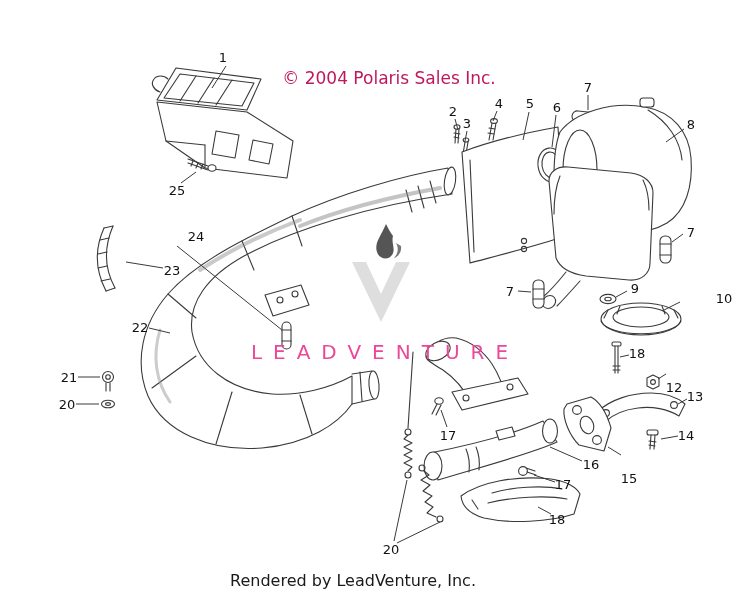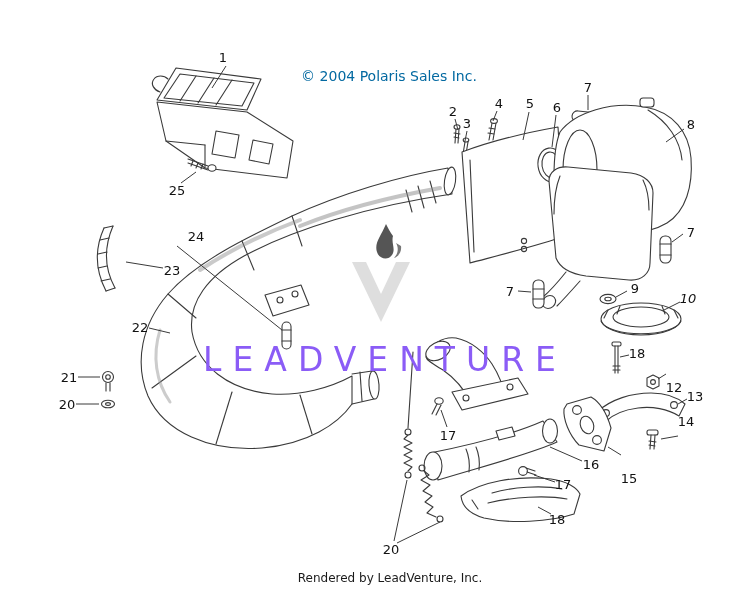--- a/index.html
+++ b/index.html
@@ -1,24 +1,24 @@
 <!DOCTYPE html>
 <html><head>
 <meta charset="utf-8">
 <style>
   html,body{margin:0;padding:0;background:#ffffff;}
   .stage{position:relative;width:750px;height:594px;background:#ffffff;overflow:hidden;
          font-family:"DejaVu Sans",sans-serif;}
   .artwork{position:absolute;left:0;top:0;}
   .watermark{position:absolute;top:340px;left:385px;transform:translateX(-50%);
-             font-size:33px;letter-spacing:11px;color:#8b5cf6;font-weight:400;white-space:nowrap;}
+             font-size:20px;letter-spacing:11px;color:#ec4899;font-weight:400;white-space:nowrap;}
   .copyright{position:absolute;top:68px;left:389px;transform:translateX(-50%);
-             font-size:14px;color:#0369a1;white-space:nowrap;text-align:right;}
-  .footer{position:absolute;top:571px;left:390px;transform:translateX(-50%);
-          font-size:12px;color:#1a1a1a;white-space:nowrap;text-align:right;}
+             font-size:17px;color:#be185d;white-space:nowrap;text-align:right;}
+  .footer{position:absolute;top:571px;left:353px;transform:translateX(-50%);
+          font-size:16px;color:#1a1a1a;white-space:nowrap;text-align:right;}
   .callout{position:absolute;transform:translate(-50%,-50%);font-size:13px;color:#111;line-height:1;}
   #leader-svg,#callout-layer{position:absolute;left:0;top:0;pointer-events:none;}
 </style>
 </head>
 <body>
 
 <div class="stage">
 
   <svg class="artwork" width="750" height="594" viewBox="0 0 750 594">
     <g stroke="#3a3a3a" stroke-width="1.1" fill="none" stroke-linejoin="round" stroke-linecap="round">
@@ -303,25 +303,25 @@
       <span class="callout" style="left: 453px; top: 111px;">2</span>
       <span class="callout" style="left: 467px; top: 123px;">3</span>
       <span class="callout" style="left: 499px; top: 103px;">4</span>
       <span class="callout" style="left: 530px; top: 103px;">5</span>
       <span class="callout" style="left: 557px; top: 107px;">6</span>
       <span class="callout" style="left: 588px; top: 87px;">7</span>
       <span class="callout" style="left: 691px; top: 124px;">8</span>
       <span class="callout" style="left: 691px; top: 232px;">7</span>
       <span class="callout" style="left: 510px; top: 291px;">7</span>
       <span class="callout" style="left: 635px; top: 288px;">9</span>
-      <span class="callout" style="left: 688px; top: 298px; font-style: italic;">10</span>
+      <span class="callout" style="left: 724px; top: 298px;">10</span>
       <span class="callout" style="left: 637px; top: 353px;">18</span>
       <span class="callout" style="left: 674px; top: 371px; margin-top: 16px;">12</span>
       <span class="callout" style="left: 695px; top: 396px;">13</span>
-      <span class="callout" style="left: 686px; top: 421px;">14</span>
+      <span class="callout" style="left: 686px; top: 435px;">14</span>
       <span class="callout" style="left: 629px; top: 458px; margin-top: 20px;">15</span>
       <span class="callout" style="left: 591px; top: 464px;">16</span>
       <span class="callout" style="left: 448px; top: 435px;">17</span>
       <span class="callout" style="left: 563px; top: 484px;">17</span>
       <span class="callout" style="left: 557px; top: 519px;">18</span>
       <span class="callout" style="left: 391px; top: 549px;">20</span>
       <span class="callout" style="left: 67px; top: 404px;">20</span>
       <span class="callout" style="left: 69px; top: 377px;">21</span>
       <span class="callout" style="left: 140px; top: 327px;">22</span>
       <span class="callout" style="left: 172px; top: 270px;">23</span>

